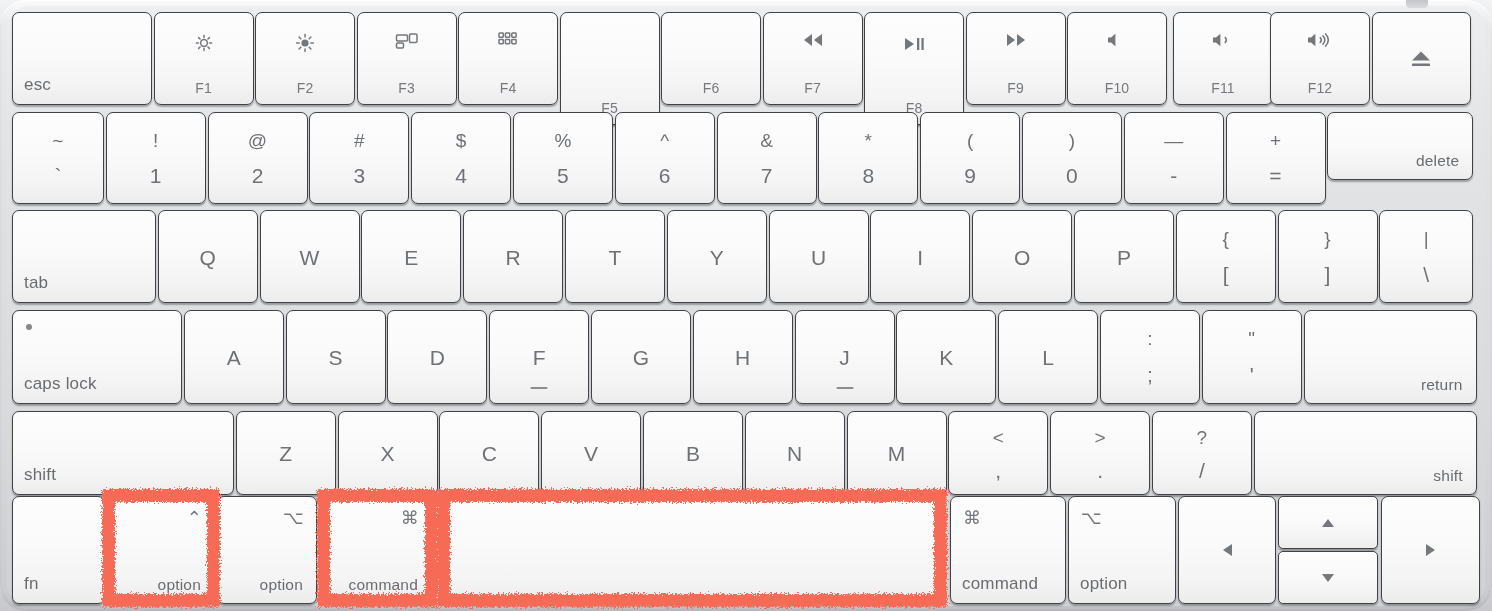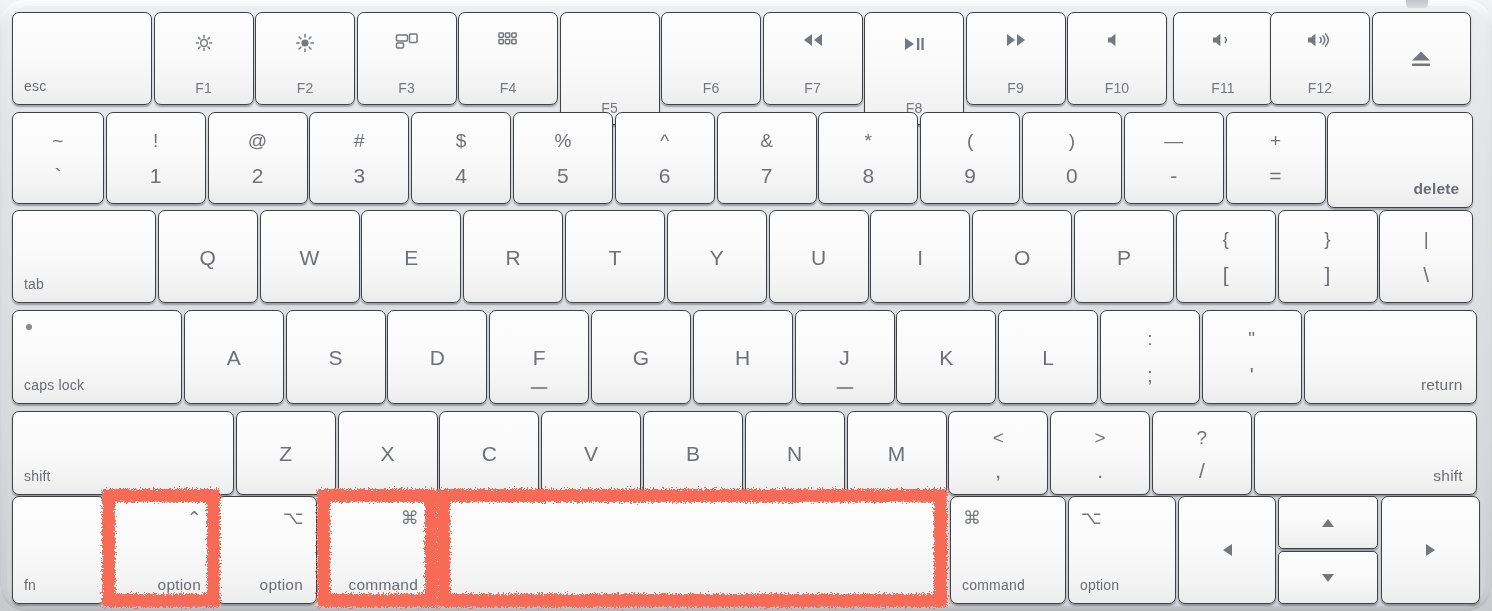--- a/index.html
+++ b/index.html
@@ -57,21 +57,21 @@
   
   .c-mid{
     left:0;right:0;top:50%;transform:translateY(-50%);
     text-align:center;font-size:21px;color:#6e7175;
   }
   
   .t-top{left:0;right:0;top:20%;text-align:center;font-size:19px;color:#6e7175;}
   .t-bot{left:0;right:0;top:58%;text-align:center;font-size:21px;color:#6e7175;}
 
   
-  .w-bl{left:11px;bottom:11px;font-size:14px;}
+  .w-bl{left:11px;bottom:11px;font-size:17px;}
   
   .w-br{right:13px;bottom:11px;font-size:15.5px;}
   
   .f-ico{left:0;right:0;top:21%;text-align:center;font-size:19px;color:#6e7175;line-height:1;}
   .f-num{left:0;right:0;bottom:9px;text-align:center;font-size:14px;color:#75787c;}
   
   .s-tr{right:12px;top:12px;font-size:18px;color:#74777b;line-height:1;}
   
   .ico-ctr{left:0;right:0;top:50%;transform:translateY(-50%);text-align:center;font-size:20px;color:#6e7175;line-height:1;}
 
@@ -298,21 +298,21 @@
         <div class="lbl t-bot">0</div>
       </div>
       <div class="key" style="left:1123.7999999999997px;top:112px;width:100px;height:92px;">
         <div class="lbl t-top">—</div>
         <div class="lbl t-bot">-</div>
       </div>
       <div class="key" style="left:1225.5999999999997px;top:112px;width:100px;height:92px;">
         <div class="lbl t-top">+</div>
         <div class="lbl t-bot">=</div>
       </div>
-      <div class="key" style="left:1327.3999999999996px;top:112px;width:146px;height:96px;font-weight:bold;">
+      <div class="key" style="left:1327.3999999999996px;top:112px;width:146px;height:68px;">
         <div class="lbl w-br">delete</div>
       </div>
       <div class="key" style="left:12px;top:210px;width:144px;height:93px;">
         <div class="lbl w-bl">tab</div>
       </div>
       <div class="key" style="left:157.8px;top:210px;width:100px;height:93px;">
         <div class="lbl c-mid">Q</div>
       </div>
       <div class="key" style="left:259.6px;top:210px;width:100px;height:93px;">
         <div class="lbl c-mid">W</div>

